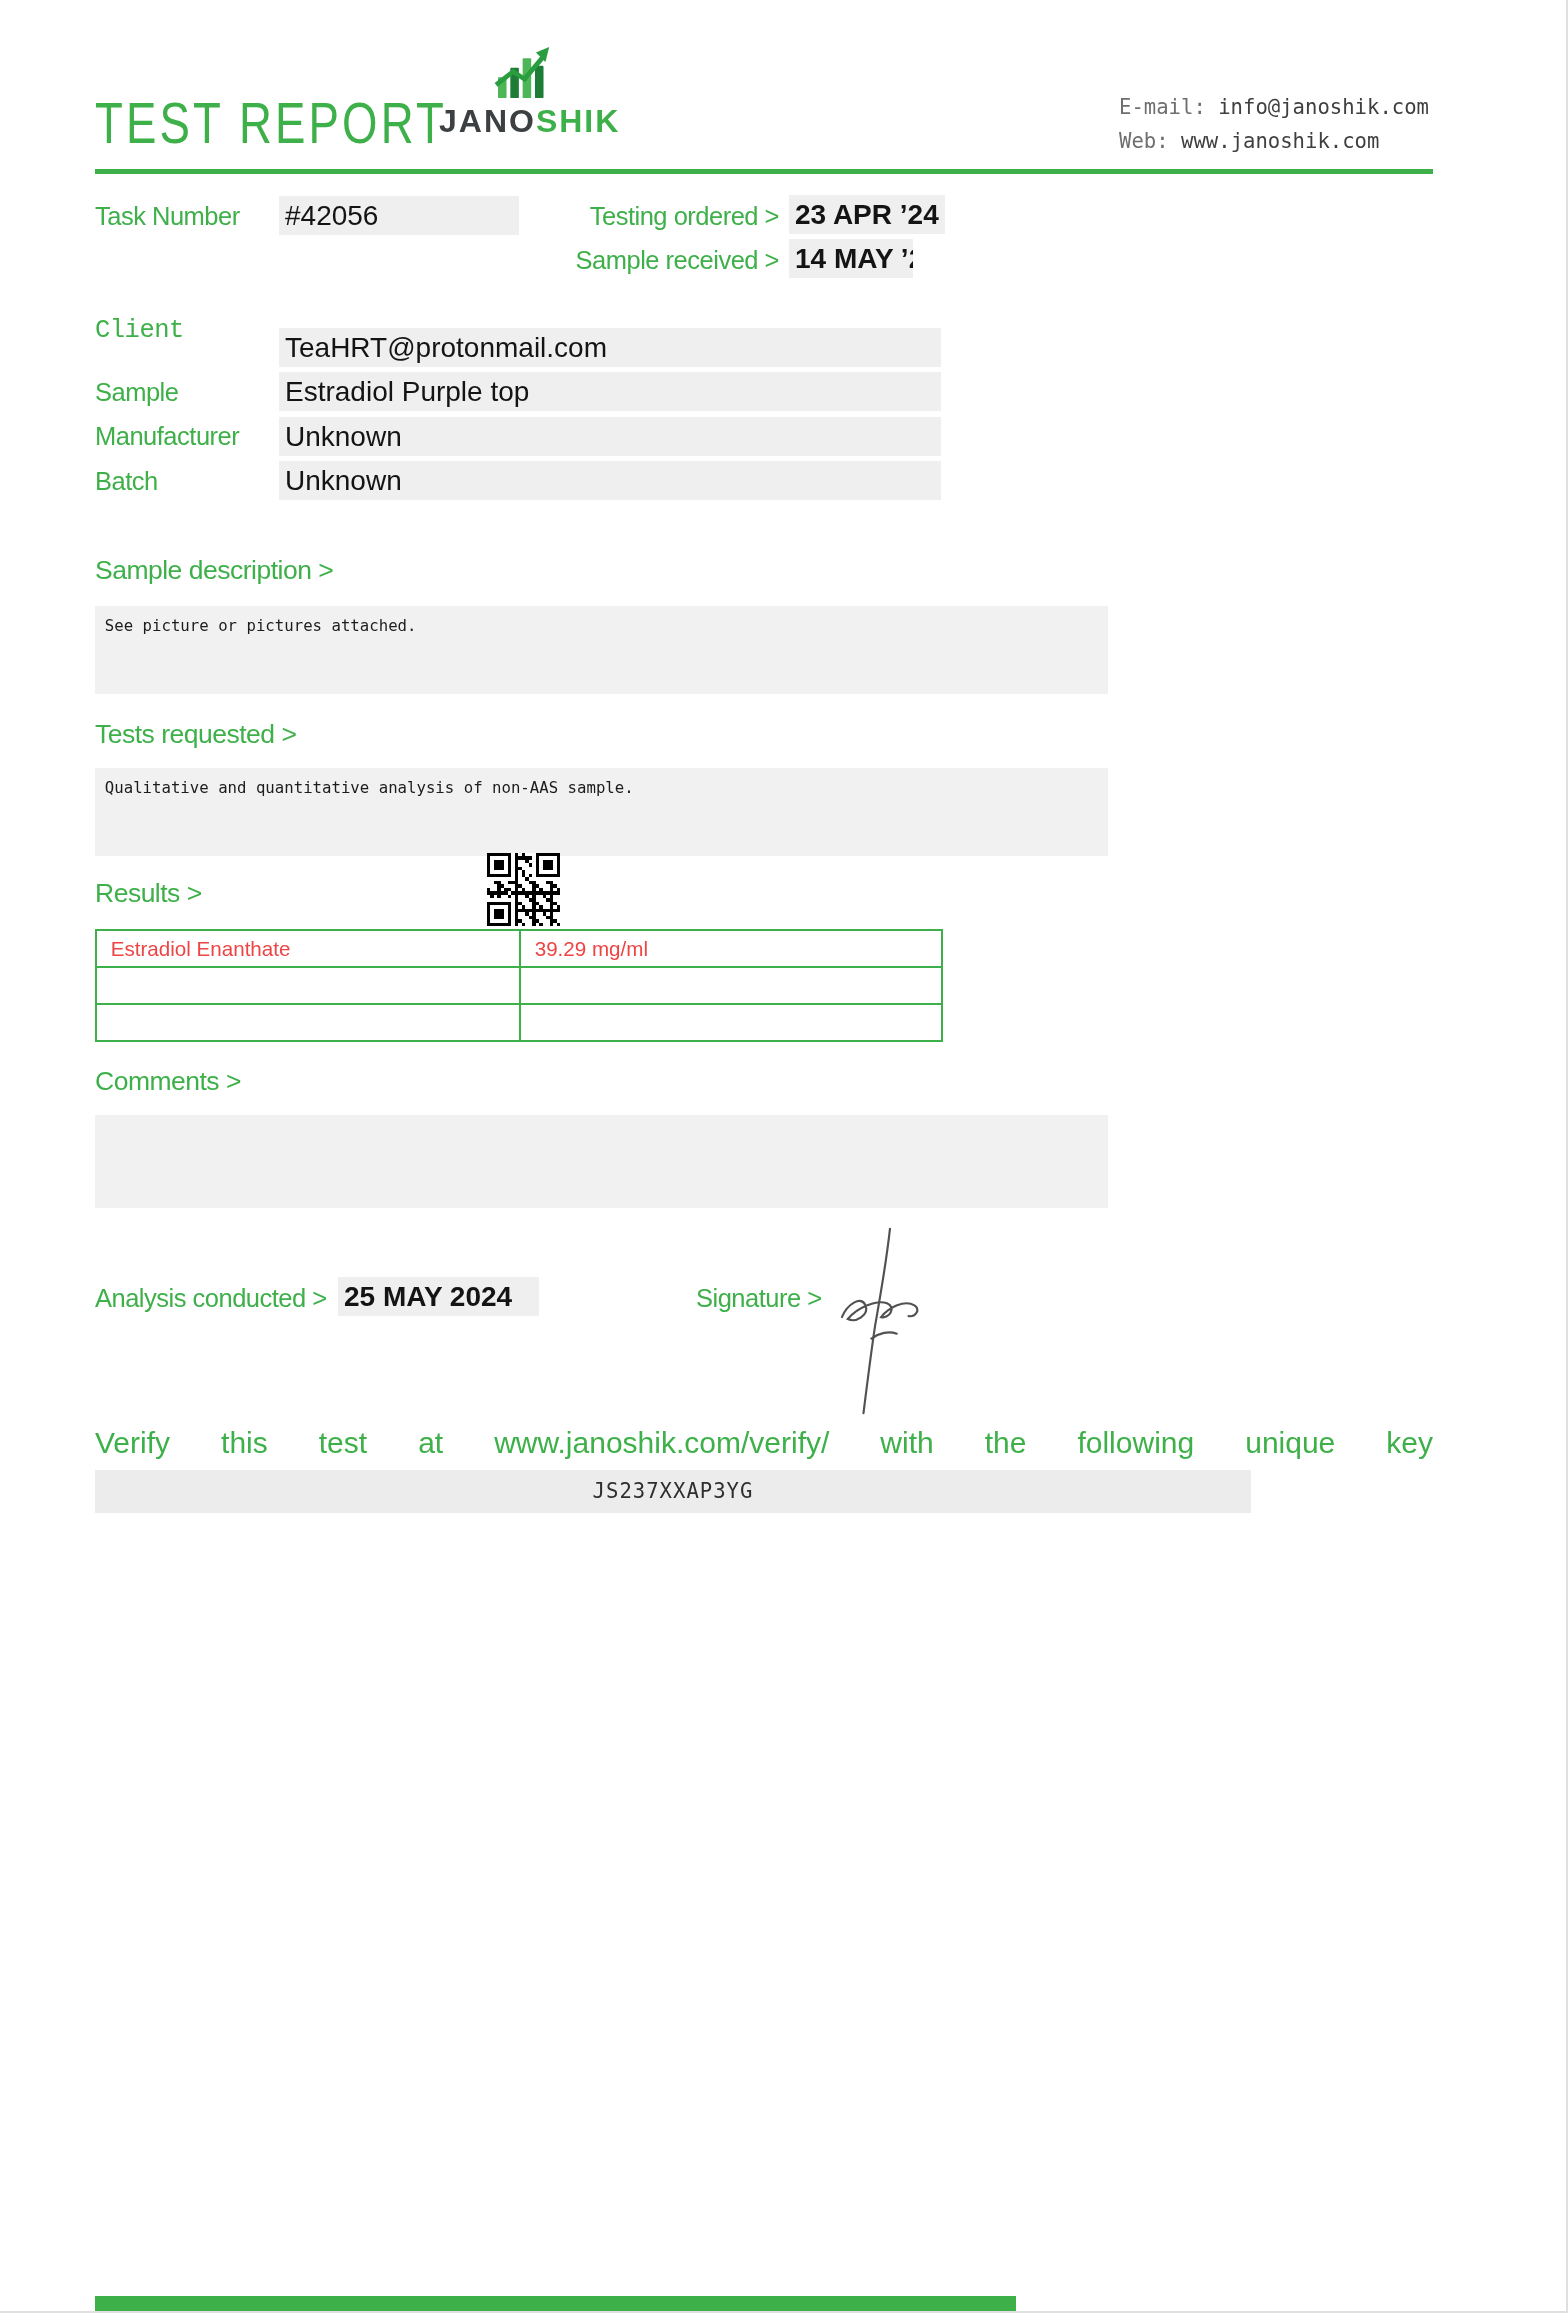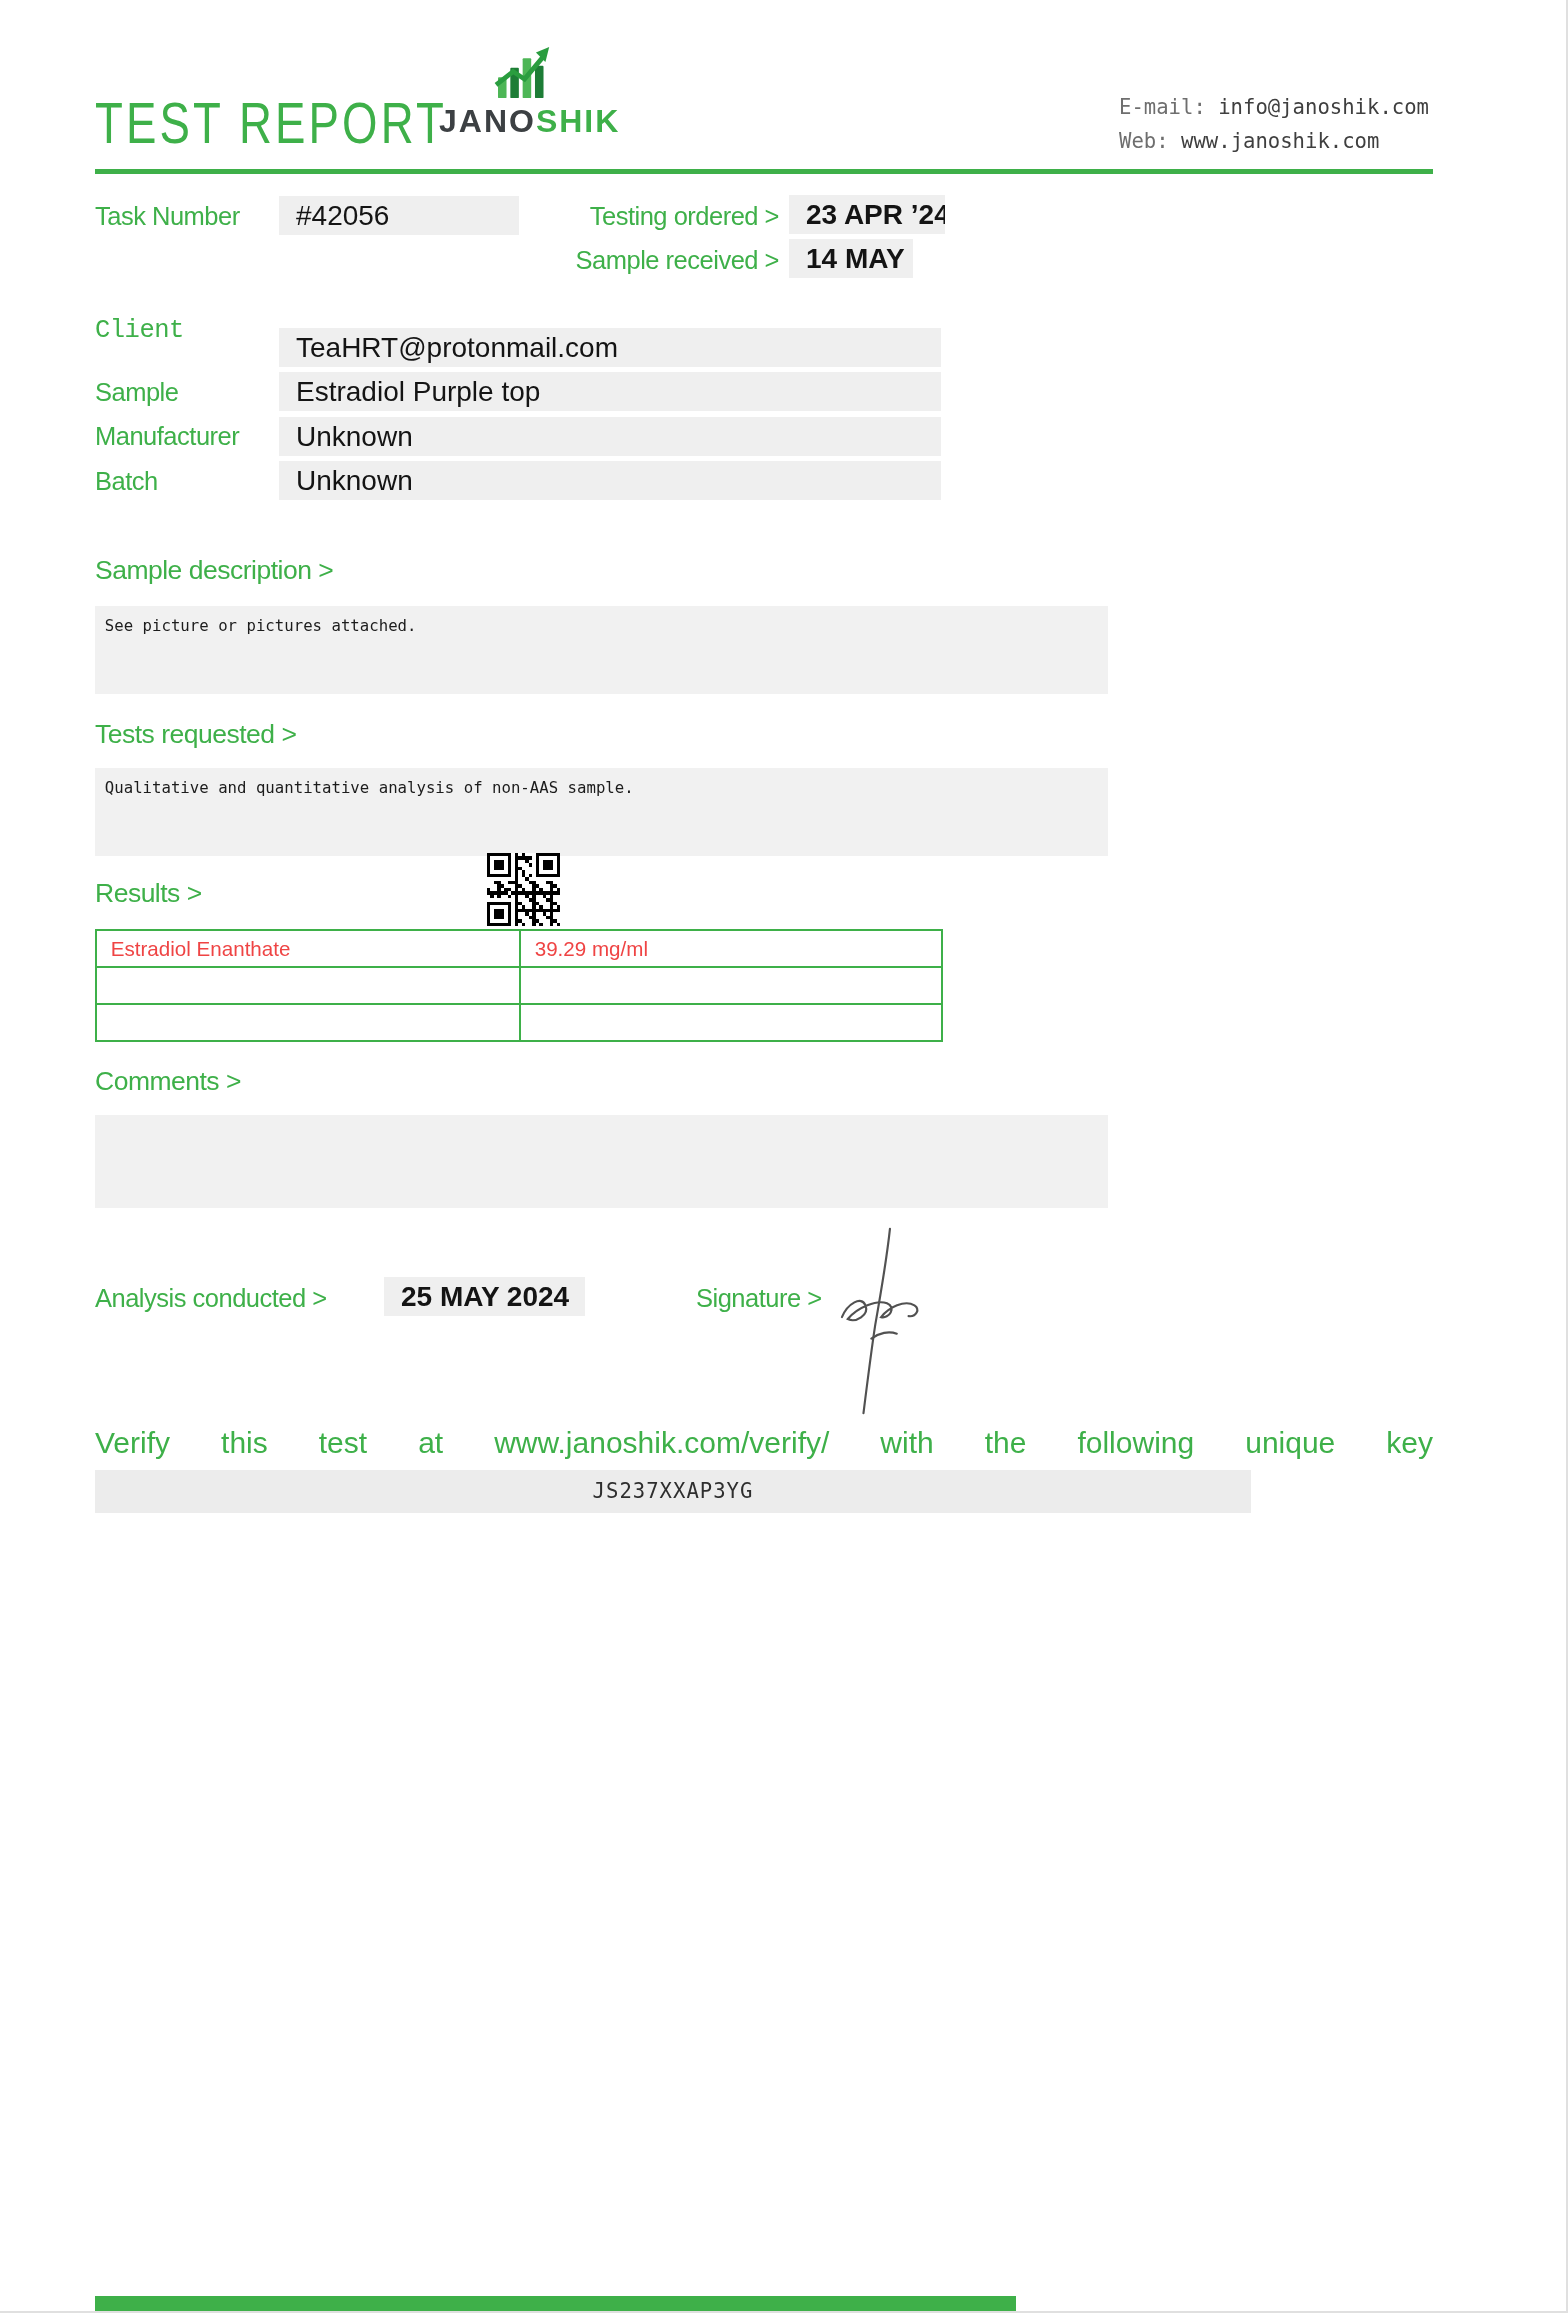--- a/index.html
+++ b/index.html
@@ -28,21 +28,21 @@
   }
   .contact .clbl{color:#6e6e6e;}
   .rule{position:absolute;left:95px;top:169px;width:1338px;height:4.9px;background:var(--green);}
   
   .lbl{
     position:absolute;color:var(--green);font-size:25.5px;font-weight:500;
     letter-spacing:-0.5px;white-space:nowrap;
   }
   .vbox{
     position:absolute;background:var(--boxgray);color:#141414;font-size:28px;
-    height:39px;line-height:39px;padding:0 17px;white-space:nowrap;overflow:hidden;
+    height:39px;line-height:39px;padding:0 6px;white-space:nowrap;overflow:hidden;
   }
   .task-label{left:95px;top:202px;}
   .task-value{left:279px;top:196px;width:240px;font-weight:500;}
   .rlabel{left:549px;width:230px;text-align:right;}
   .ordered-label{top:202px;}
   .ordered-value{left:789px;top:195px;width:156px;font-weight:700;}
   .received-label{top:246px;}
   .received-value{left:789px;top:239px;width:124px;font-weight:700;}
   .dlabel{left:95px;}
   .dvalue{left:279px;width:662px;}
@@ -62,21 +62,21 @@
   .b-tests{top:768px;height:88px;}
   .b-comments{top:1115px;height:93px;}
   .qr{position:absolute;left:487px;top:853px;width:73px;height:73px;background:#fff;}
   .rtable{position:absolute;left:95px;top:929px;width:848px;border-collapse:collapse;}
   .rtable td{
     border:2px solid var(--green);height:37px;font-size:20.6px;padding:0 13.7px;color:#ef4444;
   }
   .rtable td:first-child{width:424px;}
   
   .analysis-label{left:95px;top:1284px;}
-  .analysis-value{left:338px;top:1277px;width:201px;font-weight:700;margin-left:46px;}
+  .analysis-value{left:338px;top:1277px;width:201px;font-weight:700;}
   .signature-label{left:696px;top:1284px;}
   .signature{position:absolute;left:828px;top:1223px;width:118px;height:196px;}
   .verify{
     position:absolute;left:95px;top:1426px;width:1338px;color:var(--green);
     font-size:30px;font-weight:500;text-align:justify;text-align-last:justify;white-space:nowrap;
   }
   .keybar{
     position:absolute;left:95px;top:1470px;width:1156px;height:43px;background:#ececec;
     text-align:center;line-height:43px;font-family:"DejaVu Sans Mono",monospace;
     font-size:20.6px;letter-spacing:1px;color:#2e2e2e;

